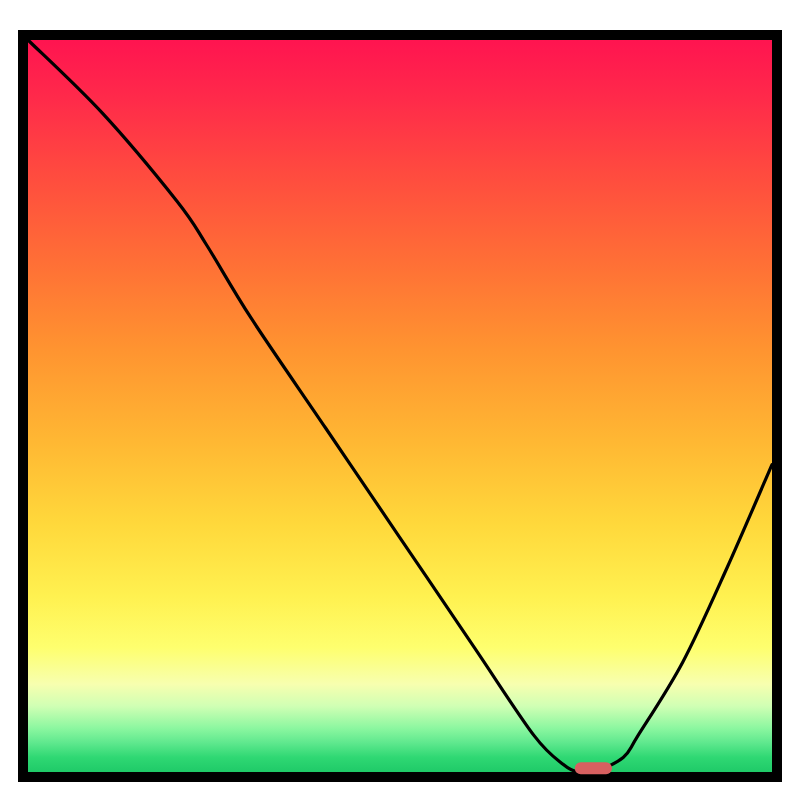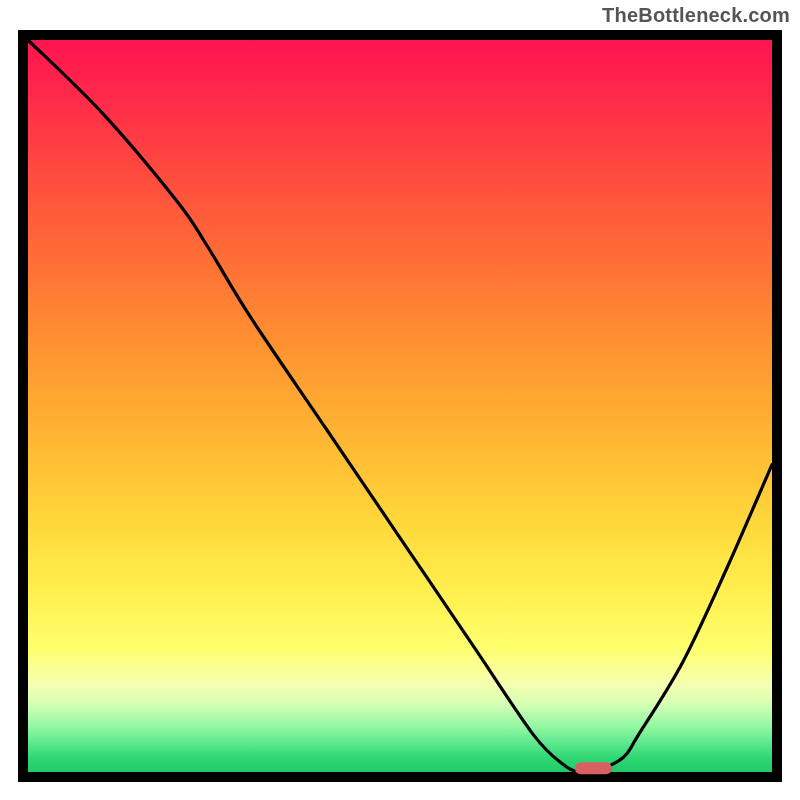--- a/index.html
+++ b/index.html
@@ -69,21 +69,20 @@
   }
   .marker {
     fill: #d86060;
     stroke: none;
   }
 </style>
 </head>
 <body>
 
 <div class="container">
-  <div class="watermark">TheBottleneck.com</div>
 
   <div class="frame">
     <svg class="plot-svg" viewBox="0 0 744 732" preserveAspectRatio="none">
       <path id="curve-path" class="curve" d="M 0.0 0.0 C 12.4 12.2, 49.6 46.4, 74.4 73.2 C 99.2 100.0, 131.4 139.1, 148.8 161.0 C 166.2 183.0, 166.2 185.4, 178.6 205.0 C 191.0 224.5, 203.4 247.7, 223.2 278.2 C 243.0 308.7, 272.8 351.4, 297.6 388.0 C 322.4 424.6, 347.2 461.2, 372.0 497.8 C 396.8 534.4, 424.1 574.6, 446.4 607.6 C 468.7 640.5, 491.0 675.9, 505.9 695.4 C 520.8 714.9, 528.2 718.6, 535.7 724.7 C 543.1 730.8, 545.6 730.8, 550.6 732.0 C 555.5 733.2, 558.0 734.4, 565.4 732.0 C 572.9 729.6, 587.8 723.5, 595.2 717.4 C 602.6 711.3, 600.2 711.3, 610.1 695.4 C 620.0 679.5, 639.8 650.3, 654.7 622.2 C 669.6 594.1, 684.5 560.0, 699.4 527.0 C 714.2 494.1, 736.6 441.6, 744.0 424.6"></path>
       <rect id="marker-rect" class="marker" x="546.8" y="722.3" width="37.2" height="12" rx="6" ry="6"></rect>
     </svg>
   </div>
 </div>
 
 </body></html>

